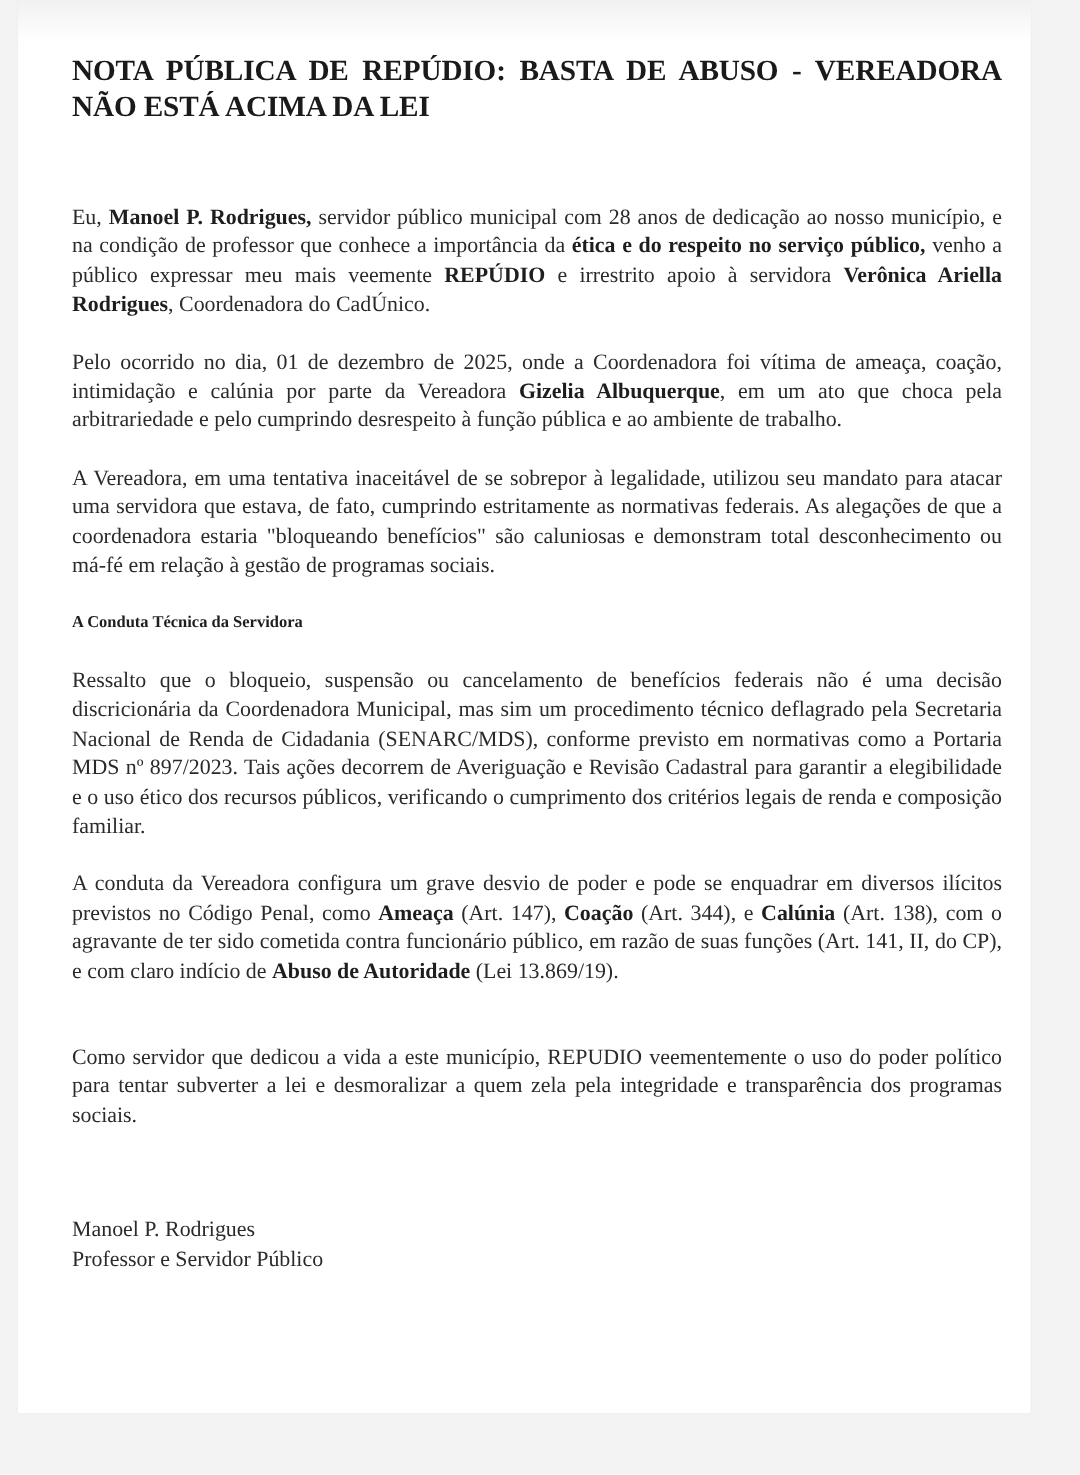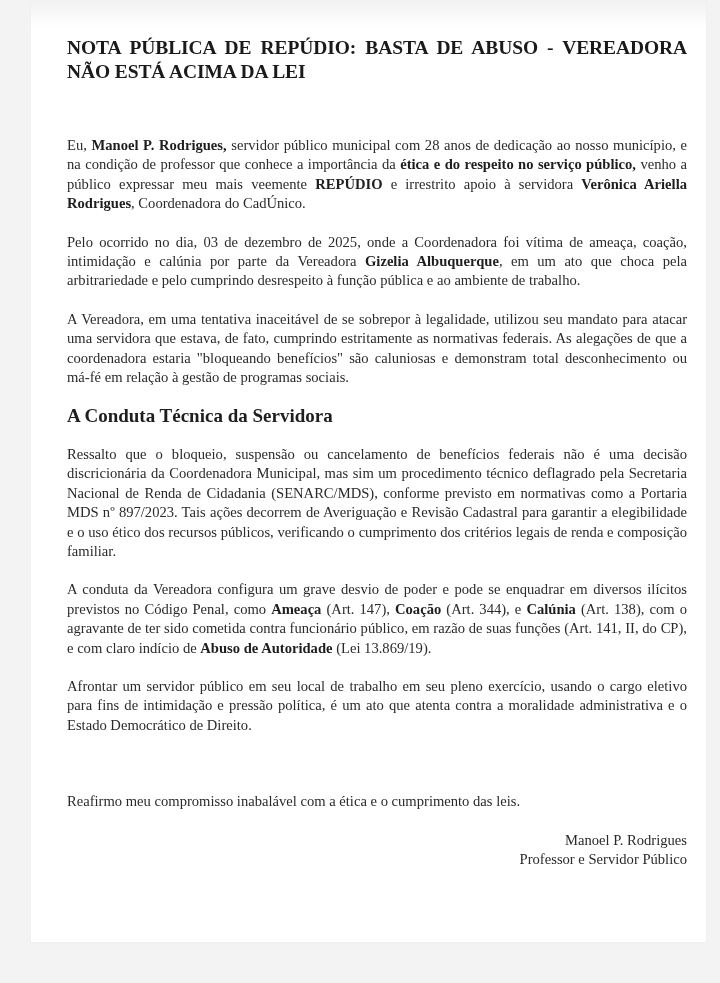--- a/index.html
+++ b/index.html
@@ -6,21 +6,21 @@
   body {
     width: 720px; height: 983px;
     background: #f3f3f3;
     font-family: "Liberation Serif", "DejaVu Serif", serif;
     color: #2a2a2a;
     position: relative;
     overflow: hidden;
   }
   .page {
     position: absolute;
-    left: 31px; top: 0;
+    left: 12px; top: 0;
     width: 675px; height: 942px;
     background: #ffffff;
     box-shadow: 0 0 2px rgba(0,0,0,0.04);
   }
   .page::before {
     content: ""; position: absolute; left: 0; right: 0; top: 0; height: 28px;
     background: linear-gradient(#f1f1f1, #ffffff);
   }
   .content {
     position: absolute;
@@ -39,68 +39,67 @@
   }
   p {
     margin: 0;
     font-size: 14.6px;
     line-height: 19.4px;
     text-align: justify;
   }
   b { color: #1e1e1e; margin-top: 24px; }
   .gap-title { height: 52px; }
   .gap { height: 19px; }
-  .subhead { font-weight: bold; font-size: 19px; line-height: 19.4px; color: #1e1e1e; }
-  .sign p { text-align: right; }
+  .subhead { font-weight: bold; font-size: 11px; line-height: 19.4px; color: #1e1e1e; }
+  .sign p { text-align: left; }
 </style>
 </head>
 <body>
 
 <div class="page">
   <div class="content">
 
     <h1>NOTA PÚBLICA DE REPÚDIO: BASTA DE ABUSO - VEREADORA NÃO ESTÁ ACIMA DA LEI</h1>
 
     <div class="gap-title"></div>
 
     <p><span>Eu, </span><b>Manoel P. Rodrigues,</b><span> servidor público municipal com 28 anos de dedicação ao nosso município, e na condição de professor que conhece a importância da </span><b>ética e do respeito no serviço público,</b><span> venho a público expressar meu mais veemente </span><b>REPÚDIO</b><span> e irrestrito apoio à servidora </span><b>Verônica Ariella Rodrigues</b><span>, Coordenadora do CadÚnico.</span></p>
 
     <div class="gap"></div>
 
-    <p><span>Pelo ocorrido no dia, 03 de dezembro de 2025, onde a Coordenadora foi vítima de ameaça, coação, intimidação e calúnia por parte da Vereadora </span><b>Gizelia Albuquerque</b><span>, em um ato que choca pela arbitrariedade e pelo cumprindo desrespeito à função pública e ao ambiente de trabalho.</span></p>
+    <p><span>Pelo ocorrido no dia, 01 de dezembro de 2025, onde a Coordenadora foi vítima de ameaça, coação, intimidação e calúnia por parte da Vereadora </span><b>Gizelia Albuquerque</b><span>, em um ato que choca pela arbitrariedade e pelo cumprindo desrespeito à função pública e ao ambiente de trabalho.</span></p>
 
     <div class="gap"></div>
 
     <p>A Vereadora, em uma tentativa inaceitável de se sobrepor à legalidade, utilizou seu mandato para atacar uma servidora que estava, de fato, cumprindo estritamente as normativas federais. As alegações de que a coordenadora estaria "bloqueando benefícios" são caluniosas e demonstram total desconhecimento ou má-fé em relação à gestão de programas sociais.</p>
 
     <div class="gap"></div>
 
     <div class="subhead">A Conduta Técnica da Servidora</div>
 
     <div class="gap"></div>
 
     <p>Ressalto que o bloqueio, suspensão ou cancelamento de benefícios federais não é uma decisão discricionária da Coordenadora Municipal, mas sim um procedimento técnico deflagrado pela Secretaria Nacional de Renda de Cidadania (SENARC/MDS), conforme previsto em normativas como a Portaria MDS nº 897/2023. Tais ações decorrem de Averiguação e Revisão Cadastral para garantir a elegibilidade e o uso ético dos recursos públicos, verificando o cumprimento dos critérios legais de renda e composição familiar.</p>
 
     <div class="gap"></div>
 
     <p><span>A conduta da Vereadora configura um grave desvio de poder e pode se enquadrar em diversos ilícitos previstos no Código Penal, como </span><b>Ameaça</b><span> (Art. 147), </span><b>Coação</b><span> (Art. 344), e </span><b>Calúnia</b><span> (Art. 138), com o agravante de ter sido cometida contra funcionário público, em razão de suas funções (Art. 141, II, do CP), e com claro indício de </span><b>Abuso de Autoridade</b><span> (Lei 13.869/19).</span></p>
 
     <div class="gap"></div>
 
-    <p>Afrontar um servidor público em seu local de trabalho em seu pleno exercício, usando o cargo eletivo para fins de intimidação e pressão política, é um ato que atenta contra a moralidade administrativa e o Estado Democrático de Direito.</p>
+
+    <div class="gap"></div>
+
+    <p>Como servidor que dedicou a vida a este município, REPUDIO veementemente o uso do poder político para tentar subverter a lei e desmoralizar a quem zela pela integridade e transparência dos programas sociais.</p>
 
     <div class="gap"></div>
 
 
     <div class="gap"></div>
 
-
-    <div class="gap"></div>
-
-    <p>Reafirmo meu compromisso inabalável com a ética e o cumprimento das leis.</p>
 
     <div class="gap"></div>
 
     <div class="sign">
       <p>Manoel P. Rodrigues</p>
       <p>Professor e Servidor Público</p>
     </div>
 
   </div>
 </div>

